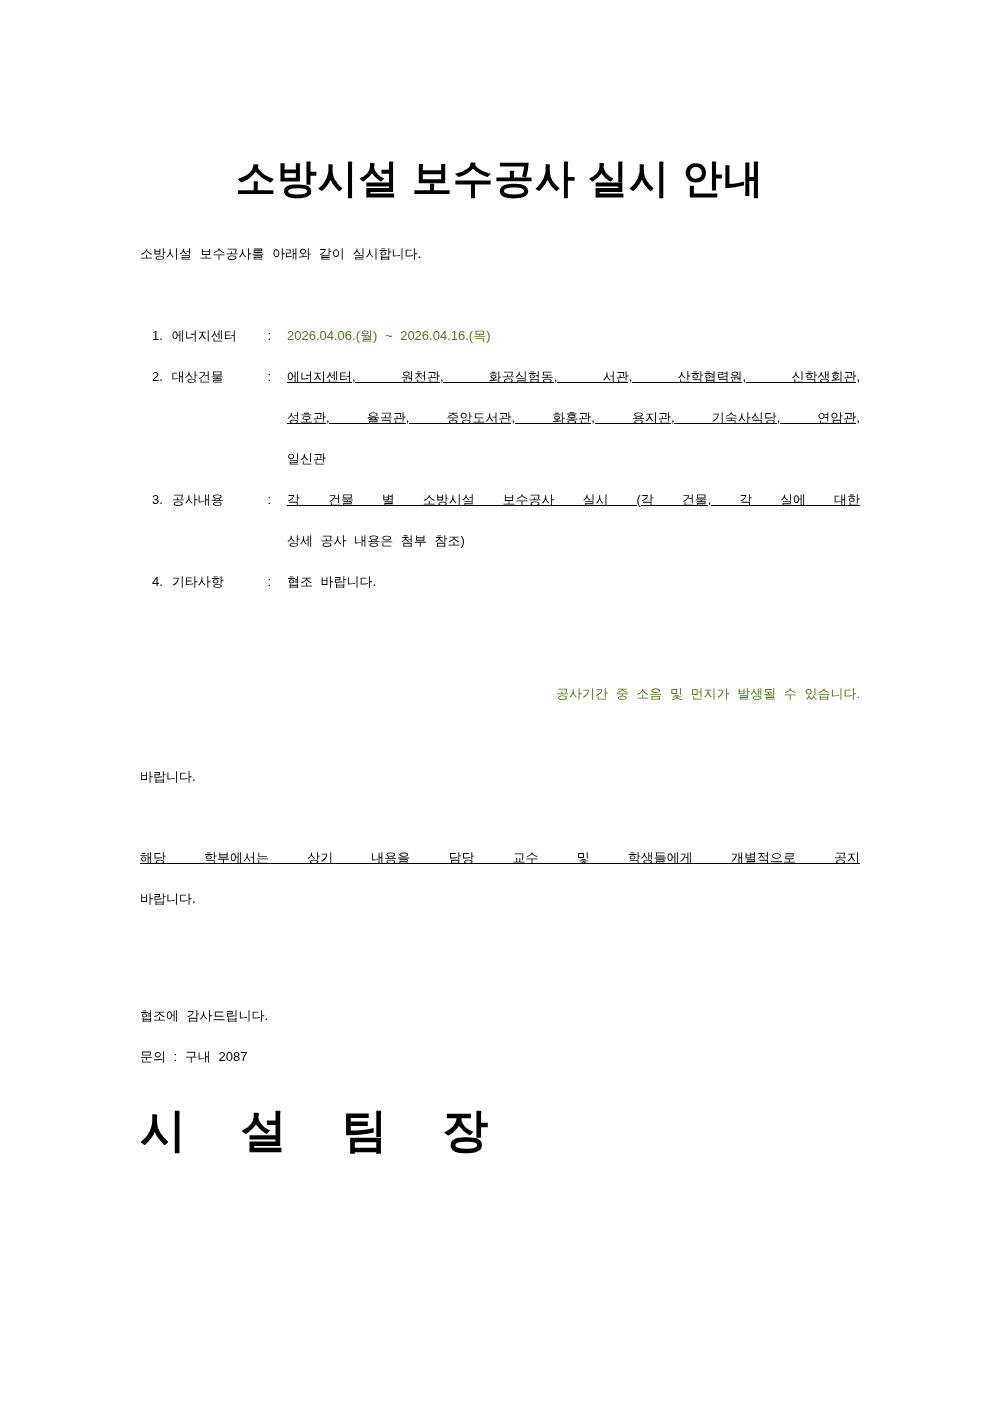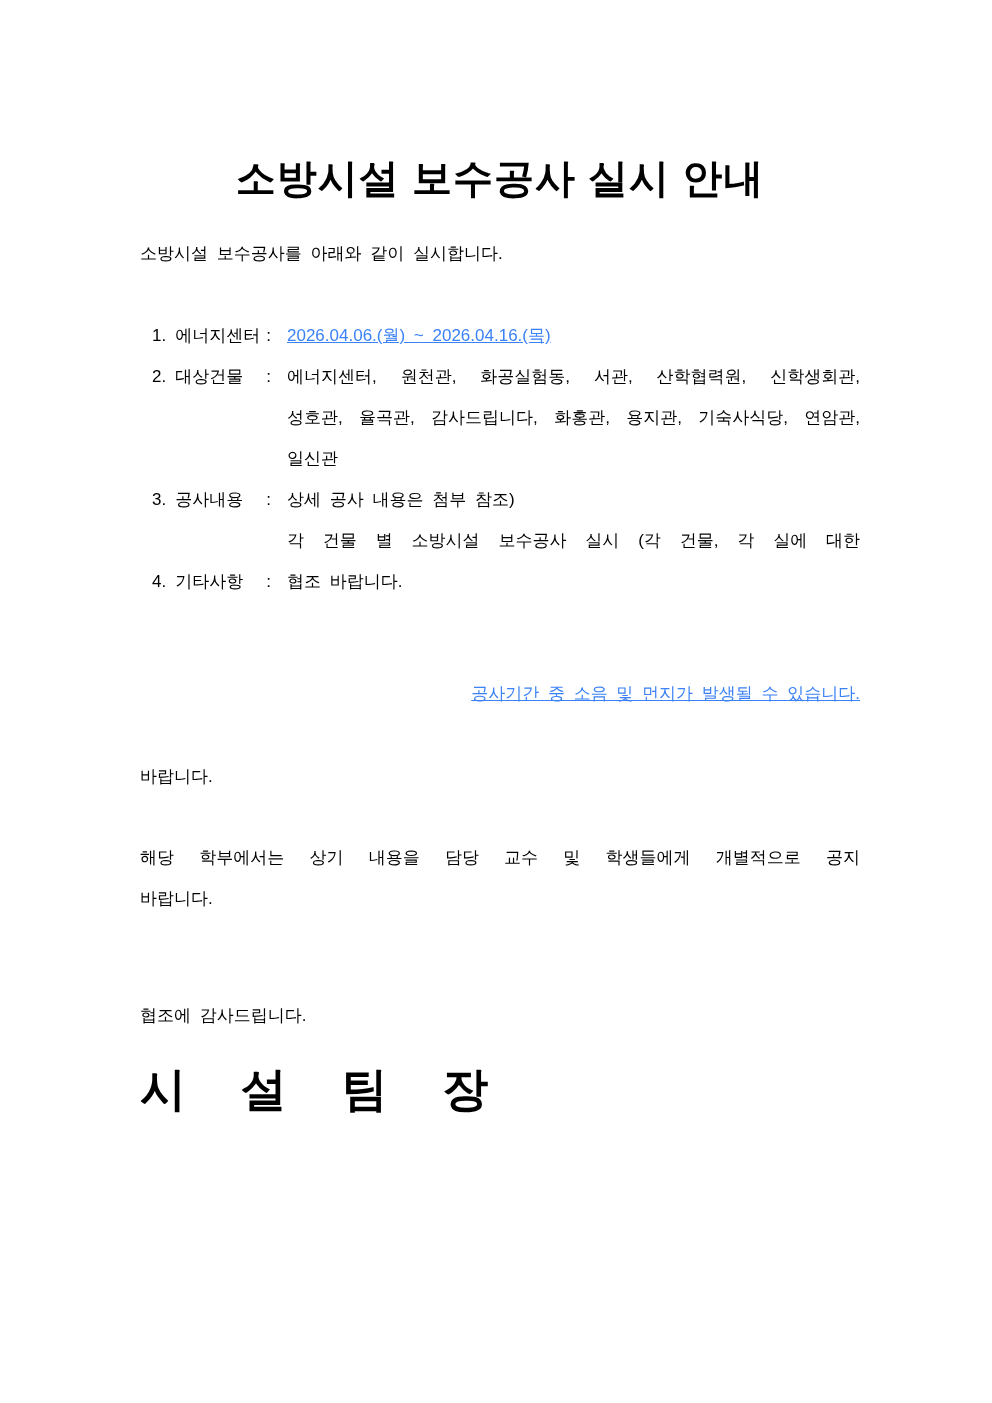--- a/index.html
+++ b/index.html
@@ -18,38 +18,38 @@
   }
   .doc-title {
     margin-top: 150px;
     font-size: 40px;
     line-height: 56px;
     font-weight: 700;
     text-align: center;
     letter-spacing: 1px;
     white-space: nowrap;
   }
-  .body-text { font-size: 17px; line-height: 41px; word-spacing: 4px; }
+  .body-text { font-size: 13px; line-height: 41px; word-spacing: 4px; }
   .intro { margin-top: 27px; }
   .list { margin-top: 41px; }
   .list-item { display: flex; align-items: flex-start; }
   .item-head {
     flex: 0 0 147px;
     display: flex;
     align-items: baseline;
     padding-left: 12px;
     line-height: 41px;
     white-space: nowrap;
   }
   .item-num { margin-right: 9px; }
   .item-colon { margin-left: auto; margin-right: 16px; }
   .item-body { flex: 1 1 auto; min-width: 0; }
   .line { line-height: 41px; }
-  .jline { text-align: justify; text-align-last: justify; }
-  .red { color: #3b82f6; text-decoration: underline; }
+  .jline { text-align: justify; text-align-last: justify; text-decoration: underline; }
+  .red { color: #4d7c0f; }
   .notice { margin-top: 71px; text-align: right; }
   .para-1 { margin-top: 42px; }
   .para-2 { margin-top: 40px; }
   .thanks { margin-top: 76px; }
   .contact { margin-top: 0; }
   .signature {
     margin-top: 23px;
     font-size: 46px;
     line-height: 60px;
     font-weight: 700;
@@ -81,34 +81,34 @@
     </div>
 
     <div class="list-item">
       <div class="item-head">
         <span class="item-num">2.</span>
         <span class="item-label">대상건물</span>
         <span class="item-colon">:</span>
       </div>
       <div class="item-body">
         <div class="line jline">에너지센터, 원천관, 화공실험동, 서관, 산학협력원, 신학생회관,</div>
-        <div class="line jline">성호관, 율곡관, 감사드립니다, 화홍관, 용지관, 기숙사식당, 연암관,</div>
+        <div class="line jline">성호관, 율곡관, 중앙도서관, 화홍관, 용지관, 기숙사식당, 연암관,</div>
         <div class="line">일신관</div>
       </div>
     </div>
 
     <div class="list-item">
       <div class="item-head">
         <span class="item-num">3.</span>
         <span class="item-label">공사내용</span>
         <span class="item-colon">:</span>
       </div>
       <div class="item-body">
+        <div class="line jline">각 건물 별 소방시설 보수공사 실시 (각 건물, 각 실에 대한</div>
         <div class="line">상세 공사 내용은 첨부 참조)</div>
-        <div class="line jline">각 건물 별 소방시설 보수공사 실시 (각 건물, 각 실에 대한</div>
       </div>
     </div>
 
     <div class="list-item">
       <div class="item-head">
         <span class="item-num">4.</span>
         <span class="item-label">기타사항</span>
         <span class="item-colon">:</span>
       </div>
       <div class="item-body">
@@ -123,16 +123,17 @@
   <div class="body-text para-1">
     <div class="line">바랍니다.</div>
   </div>
 
   <div class="body-text para-2">
     <div class="line jline">해당 학부에서는 상기 내용을 담당 교수 및 학생들에게 개별적으로 공지</div>
     <div class="line">바랍니다.</div>
   </div>
 
   <p class="body-text thanks">협조에 감사드립니다.</p>
+  <p class="body-text contact">문의 : 구내 2087</p>
 
   <div class="signature">시 설 팀 장</div>
 
 </div>
 
 </body></html>

